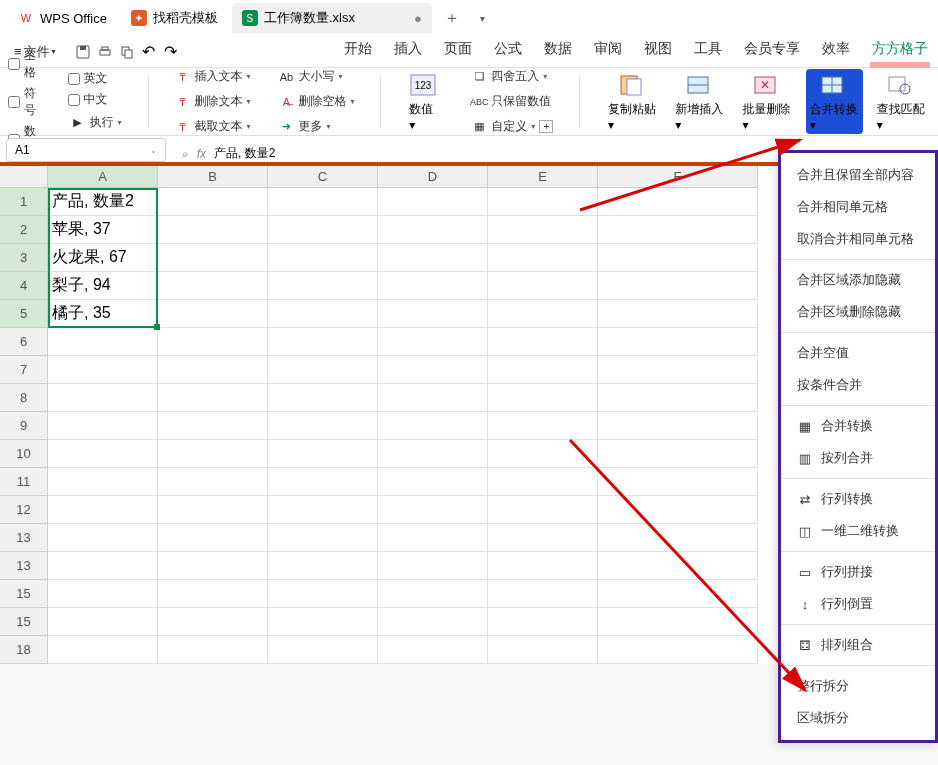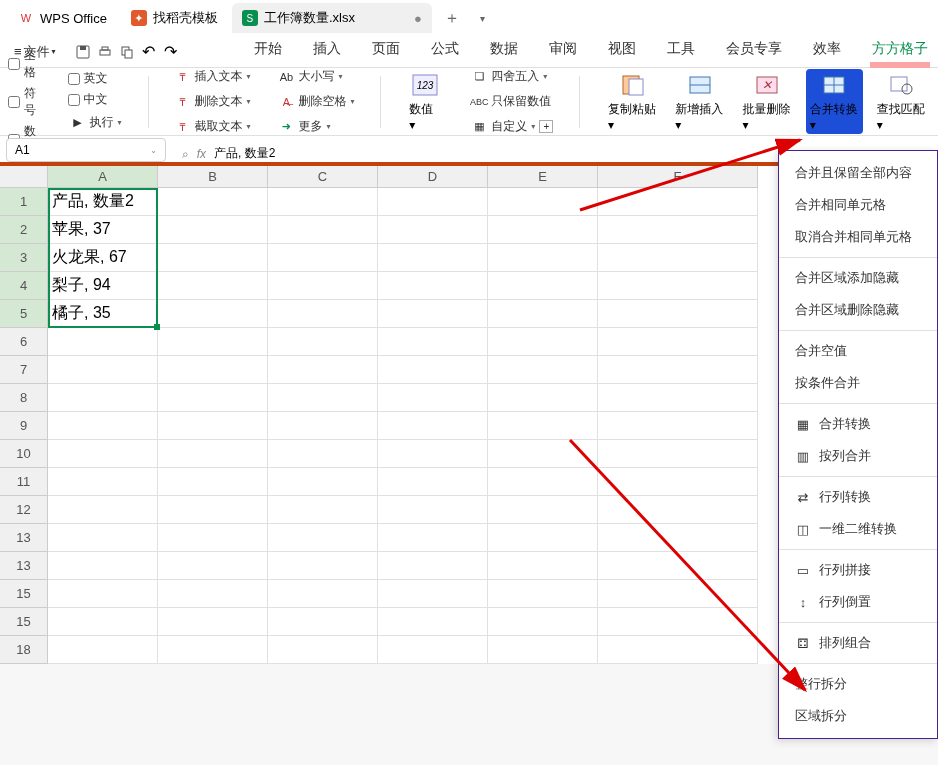--- a/index.html
+++ b/index.html
@@ -10,55 +10,55 @@
 .title-tab.active { background: #f0f0f0; }
 .tab-plus { padding: 4px 8px; color: #666; font-size: 16px; cursor: pointer; }
 .ico { width: 16px; height: 16px; display: inline-flex; align-items: center; justify-content: center; font-size: 11px; }
 
 .menu-bar { height: 32px; background: #fff; display: flex; align-items: center; padding: 0 8px; gap: 4px; border-bottom: 1px solid #e0e0e0; }
 .menu-left { display: flex; align-items: center; gap: 6px; }
 .menu-left .m-btn { padding: 4px 6px; font-size: 13px; color: #333; display: flex; align-items: center; gap: 2px; }
 .qat { display: flex; gap: 4px; margin-left: 6px; }
 .qat-btn { width: 18px; height: 18px; display: flex; align-items: center; justify-content: center; }
 .menu-spacer { flex: 1; }
-.menu-tabs { display: flex; gap: 27px; margin-left: 46px; }
+.menu-tabs { display: flex; gap: 18px; margin-left: 46px; }
 .menu-tab { font-size: 14px; color: #333; padding: 4px 2px; cursor: pointer; }
 .menu-tab.active { color: #0a8f4f; border-bottom: 6px solid #fca5a5; font-weight: 500; }
 
 .ribbon { height: 68px; background: #fff; display: flex; align-items: center; padding: 4px 8px; border-bottom: 1px solid #e0e0e0; gap: 24px; }
 .rgroup { display: flex; flex-direction: column; gap: 4px; }
 .rgroup.row { flex-direction: row; gap: 10px; }
 .rck { display: flex; align-items: center; gap: 4px; font-size: 12px; color: #333; }
 .rck input { width: 12px; height: 12px; }
 .rbtn { display: flex; align-items: center; gap: 4px; font-size: 12px; color: #333; padding: 2px 2px; cursor: pointer; white-space: nowrap; }
 .rbtn .dd { font-size: 8px; color: #666; }
 .rbig { display: flex; flex-direction: column; align-items: center; gap: 2px; font-size: 12px; cursor: pointer; padding: 2px 4px; }
 .rbig.active { background: #1d4ed8; border-radius: 4px; }
-.rbig .ricon { width: 32px; height: 28px; display: flex; align-items: center; justify-content: center; font-style: italic; }
+.rbig .ricon { width: 32px; height: 28px; display: flex; align-items: center; justify-content: flex-start; }
 .rsep { width: 1px; height: 52px; background: #e0e0e0; }
 
 .name-fx { height: 30px; background: #fff; display: flex; align-items: flex-end; border-bottom: 4px solid #c2410c; }
 .name-box { width: 160px; height: 24px; margin: 0 6px; border: 1px solid #d0d0d0; border-radius: 4px; display: flex; align-items: center; justify-content: space-between; padding: 0 8px; font-size: 12px; background: #fff; }
 .name-box .dd { font-size: 8px; color: #888; }
 .fx-box { flex: 1; display: flex; align-items: center; gap: 8px; padding: 0 10px; font-size: 12px; }
 .fx-box .fx-icon { color: #888; font-style: italic; }
 
 .grid-wrap { position: relative; background: #fff; }
 .col-headers { display: flex; height: 22px; }
 .corner { width: 48px; background: #f0f0f0; border-right: 1px solid #ccc; border-bottom: 1px solid #ccc; }
 .col-h { flex: 0 0 110px; background: #f0f0f0; border-right: 1px solid #ccc; border-bottom: 1px solid #ccc; display: flex; align-items: center; justify-content: center; font-size: 13px; color: #555; }
 .col-h.sel { background: #d4e8d4; }
 .gr { display: flex; height: 28px; }
 .row-h { width: 48px; background: #f0f0f0; border-right: 1px solid #ccc; border-bottom: 1px solid #ccc; display: flex; align-items: center; justify-content: center; font-size: 13px; color: #555; }
 .row-h.sel { background: #d4e8d4; }
 .cell { flex: 0 0 110px; border-right: 1px solid #e0e0e0; border-bottom: 1px solid #e0e0e0; padding: 2px 4px; font-size: 16px; display: flex; align-items: center; white-space: nowrap; overflow: hidden; }
 .selbox { position: absolute; border: 2px solid #0a8f4f; pointer-events: none; }
 .selbox::after { content: ""; position: absolute; right: -4px; bottom: -4px; width: 6px; height: 6px; background: #0a8f4f; }
 
-.dropdown { position: absolute; right: 0; top: 150px; width: 160px; background: #fff; border: 1px solid #4c1d95; box-shadow: -2px 2px 8px rgba(0,0,0,0.15); padding: 6px 0; }
+.dropdown { position: absolute; right: 0; top: 150px; width: 160px; background: #fff; border: 3px solid #4c1d95; box-shadow: -2px 2px 8px rgba(0,0,0,0.15); padding: 6px 0; }
 .dd-item { padding: 7px 16px; font-size: 13px; color: #333; display: flex; align-items: center; gap: 8px; cursor: pointer; }
 .dd-sep { height: 1px; background: #e0e0e0; margin: 4px 0; }
 .dd-ico { width: 16px; height: 16px; display: inline-flex; align-items: center; justify-content: center; }
 
 svg.arrow { position: absolute; pointer-events: none; }
 </style>
 </head>
 <body>
 
 <div class="title-tabs">

